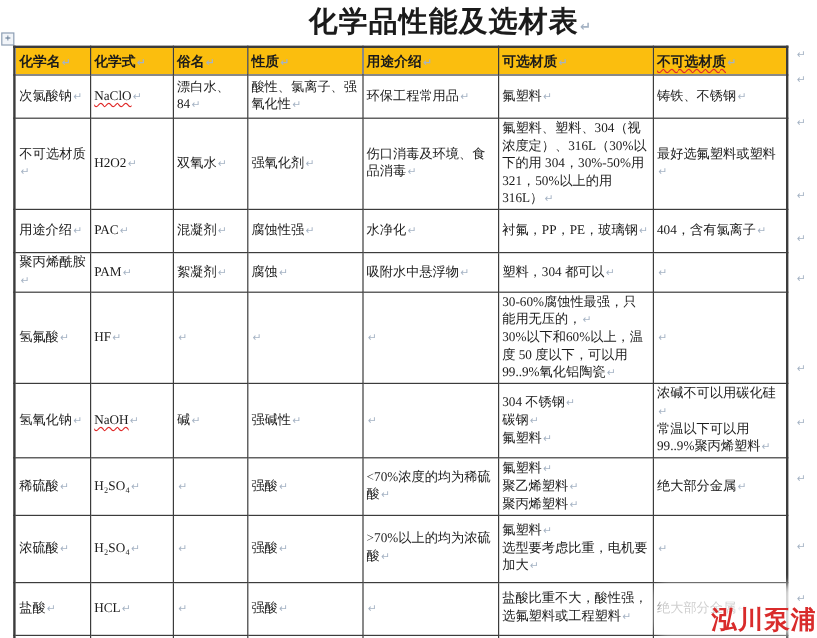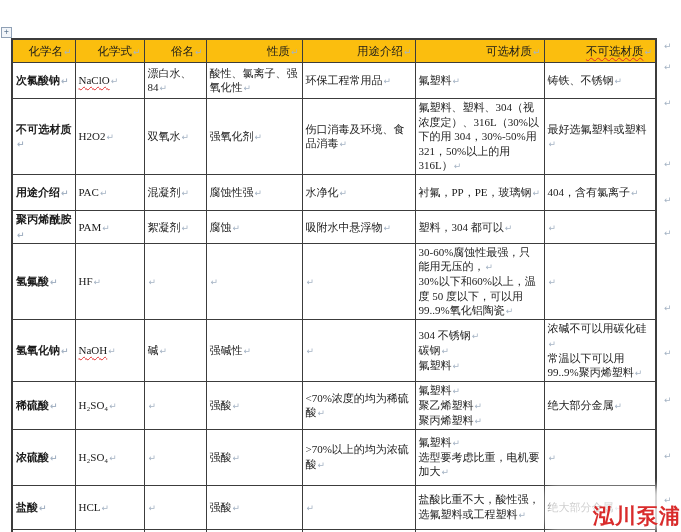--- a/index.html
+++ b/index.html
@@ -23,25 +23,25 @@
   }
   table.chem {
     position:absolute; top:38px; left:11px; width:644px;
     border-collapse:collapse; table-layout:fixed;
     border:2px solid #3c3c3c;
   }
   col.c0{width:63px} col.c1{width:69px} col.c2{width:62px} col.c3{width:96px}
   col.c4{width:113px} col.c5{width:129px} col.c6{width:112px}
   th,td { border:1px solid #3c3c3c; padding:1px 3px; vertical-align:middle; overflow:hidden; }
   th {
-    background:#FBBE0E; text-align:right; font-weight:normal; font-size:11.5px; height:20px;
+    background:#FBBE0E; text-align:left; font-weight:bold; font-size:11.5px; height:20px;
     font-family:"Liberation Sans","DejaVu Sans",sans-serif; white-space:nowrap;
   }
   td { font-size:11px; line-height:1.32; }
-  td.col0 { text-align:justify;font-weight:bold; }
+  td.col0 { text-align:justify; }
   tbody tr:nth-child(1){height:36px} tbody tr:nth-child(2){height:61px}
   tbody tr:nth-child(3){height:36px} tbody tr:nth-child(4){height:33px}
   tbody tr:nth-child(5){height:75px} tbody tr:nth-child(6){height:45px}
   tbody tr:nth-child(7){height:47px} tbody tr:nth-child(8){height:56px}
   tbody tr:nth-child(9){height:44px} tbody tr:nth-child(10){height:38px}
   .squiggle {
     text-decoration-line:underline; text-decoration-style:wavy;
     text-decoration-color:#e02b2b; text-decoration-thickness:1px; text-underline-offset:2px;margin-top:48px;
   }
   .rowmark { position:absolute; left:664px; color:#a5b3c4; font-size:9px; font-family:"DejaVu Sans",sans-serif; }
@@ -53,20 +53,21 @@
     position:absolute; left:593px; top:502px;
     font-family:Liberation Serif, serif;
     font-weight:bold; font-size:21px; color:#d92b2b; letter-spacing:1px; white-space:nowrap;
   }
 </style>
 </head>
 <body>
 
 <div class="page">
 
+  <div class="doc-title"><span>化学品性能及选材表</span><span class="pmark title-pmark">↵</span></div>
 
   <div class="table-handle">+</div>
 
   <table class="chem" id="tbl">
     <colgroup>
       <col class="c0">
         <col class="c1">
         <col class="c2">
         <col class="c3">
       <col class="c4">

